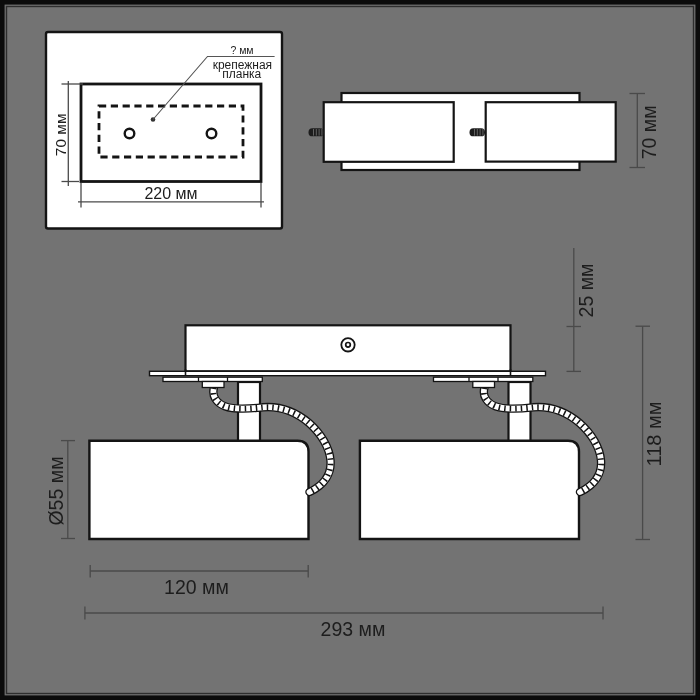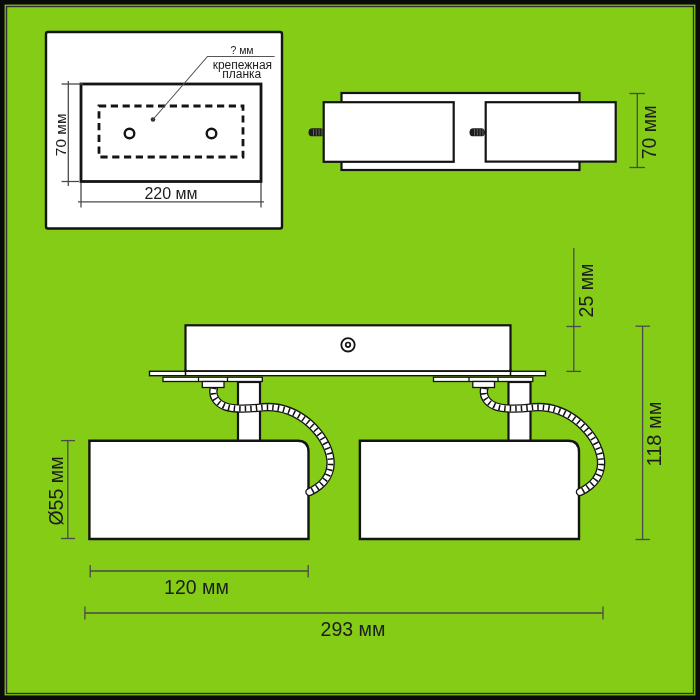--- a/index.html
+++ b/index.html
@@ -1,16 +1,16 @@
 <!DOCTYPE html>
 <html><head>
 <meta charset="utf-8">
 <style>
   html,body{margin:0;padding:0;background:#fff;}
-  #page{position:relative;width:700px;height:700px;background:#84cc16;overflow:hidden;
+  #page{position:relative;width:700px;height:700px;background:#737373;overflow:hidden;
         font-family:"Liberation Sans", sans-serif;}
   svg{position:absolute;left:0;top:0;}
   text{fill:#1d1d1d;}
 </style>
 </head>
 <body>
 <div id="page">
 <svg width="700" height="700" viewBox="0 0 700 700" style="filter:blur(0.28px)">
 
   <rect x="2.3" y="2.3" width="695.4" height="695.4" fill="none" stroke="#0b0b0b" stroke-width="4.6"></rect>

